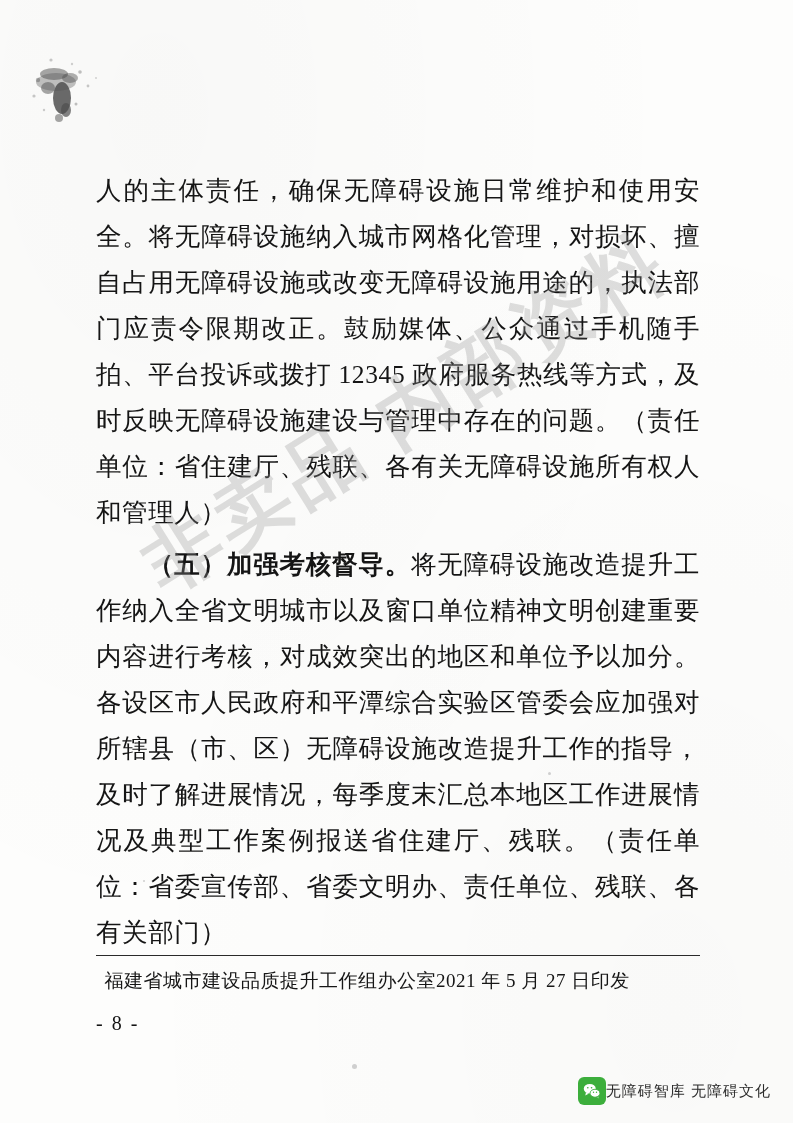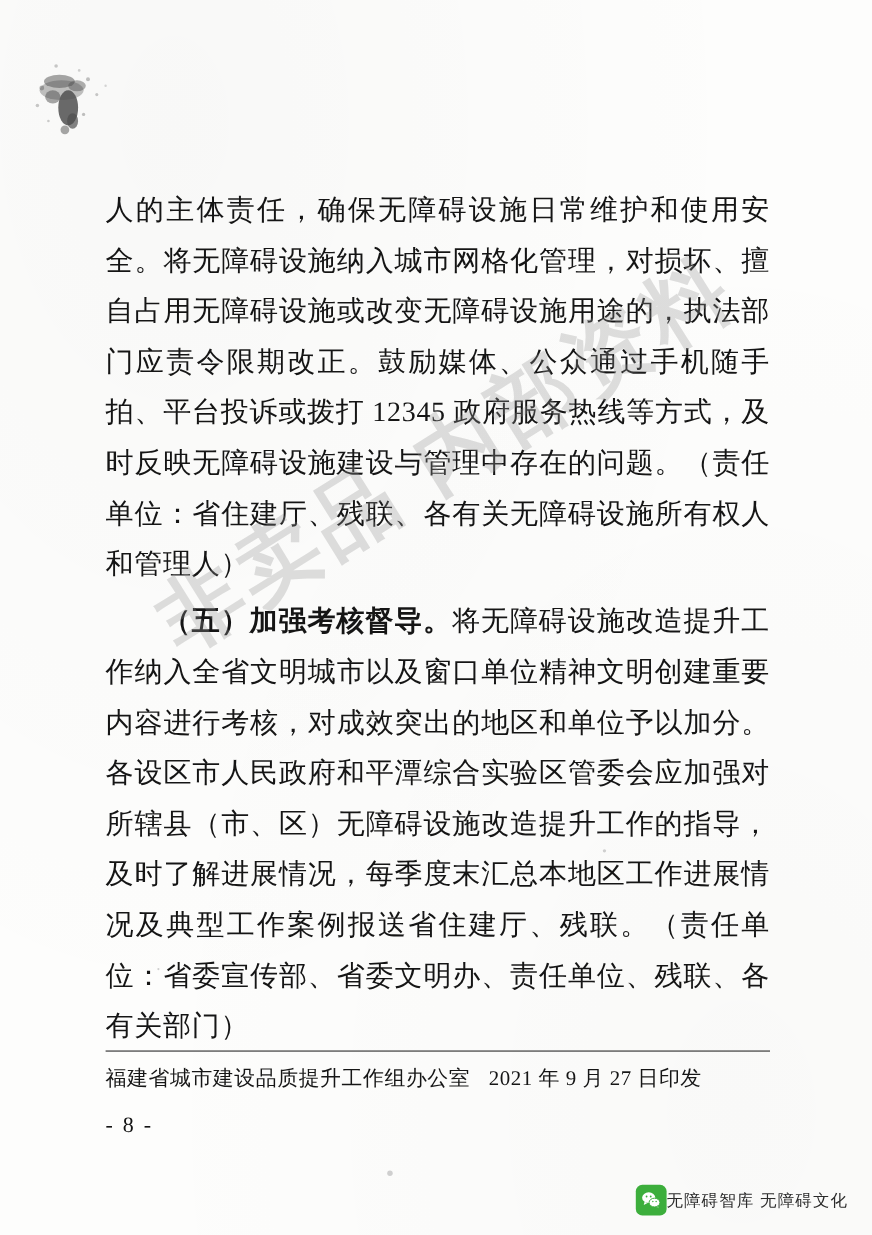--- a/index.html
+++ b/index.html
@@ -102,21 +102,21 @@
     height: 1px;
     background: #2a2a2a;
   }
 
   .footer-line {
     position: absolute;
     left: 96px;
     top: 966px;
     width: 604px;
     display: flex;
-    justify-content: space-between;
+    justify-content: center;
     align-items: baseline;
     font-size: 19px;
     line-height: 30px;
     color: #161616;
     font-family: "Liberation Serif", "DejaVu Serif", serif;
   }
 
   .footer-issuer { letter-spacing: 0.5px; }
   .footer-date { letter-spacing: 0.5px; padding-right: 62px; }
 
@@ -200,21 +200,21 @@
     <p class="para">人的主体责任，确保无障碍设施日常维护和使用安全。将无障碍设施纳入城市网格化管理，对损坏、擅自占用无障碍设施或改变无障碍设施用途的，执法部门应责令限期改正。鼓励媒体、公众通过手机随手拍、平台投诉或拨打 12345 政府服务热线等方式，及时反映无障碍设施建设与管理中存在的问题。（责任单位：省住建厅、残联、各有关无障碍设施所有权人和管理人）</p>
     <p class="para indent"><span class="bold-lead">（五）加强考核督导。</span><span>将无障碍设施改造提升工作纳入全省文明城市以及窗口单位精神文明创建重要内容进行考核，对成效突出的地区和单位予以加分。各设区市人民政府和平潭综合实验区管委会应加强对所辖县（市、区）无障碍设施改造提升工作的指导，及时了解进展情况，每季度末汇总本地区工作进展情况及典型工作案例报送省住建厅、残联。（责任单位：省委宣传部、省委文明办、责任单位、残联、各有关部门）</span></p>
   </div>
 
   <div class="watermark">非卖品 内部资料</div>
 
   <div class="footer-rule"></div>
 
   <div class="footer-line">
     <span class="footer-issuer">福建省城市建设品质提升工作组办公室</span>
-    <span class="footer-date">2021 年 9 月 27 日印发</span>
+    <span class="footer-date">2021 年 5 月 27 日印发</span>
   </div>
 
   <div class="page-number">- 8 -</div>
 
   <div class="speck" style="left:352px; top:1064px; width:5px; height:5px;"></div>
   <div class="speck" style="left:548px; top:772px; width:3px; height:3px;"></div>
   <div class="speck" style="left:143px; top:880px; width:2px; height:2px;"></div>
 
   <div class="wechat-badge">
     <span class="wechat-icon">

